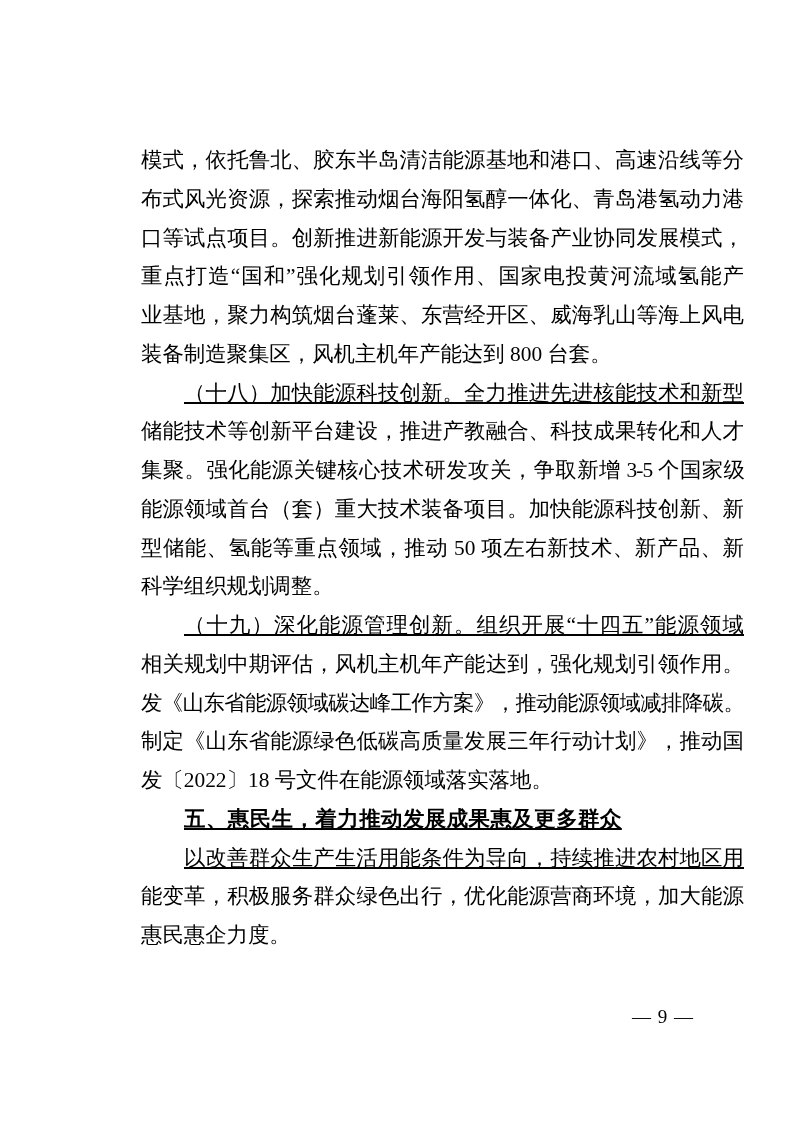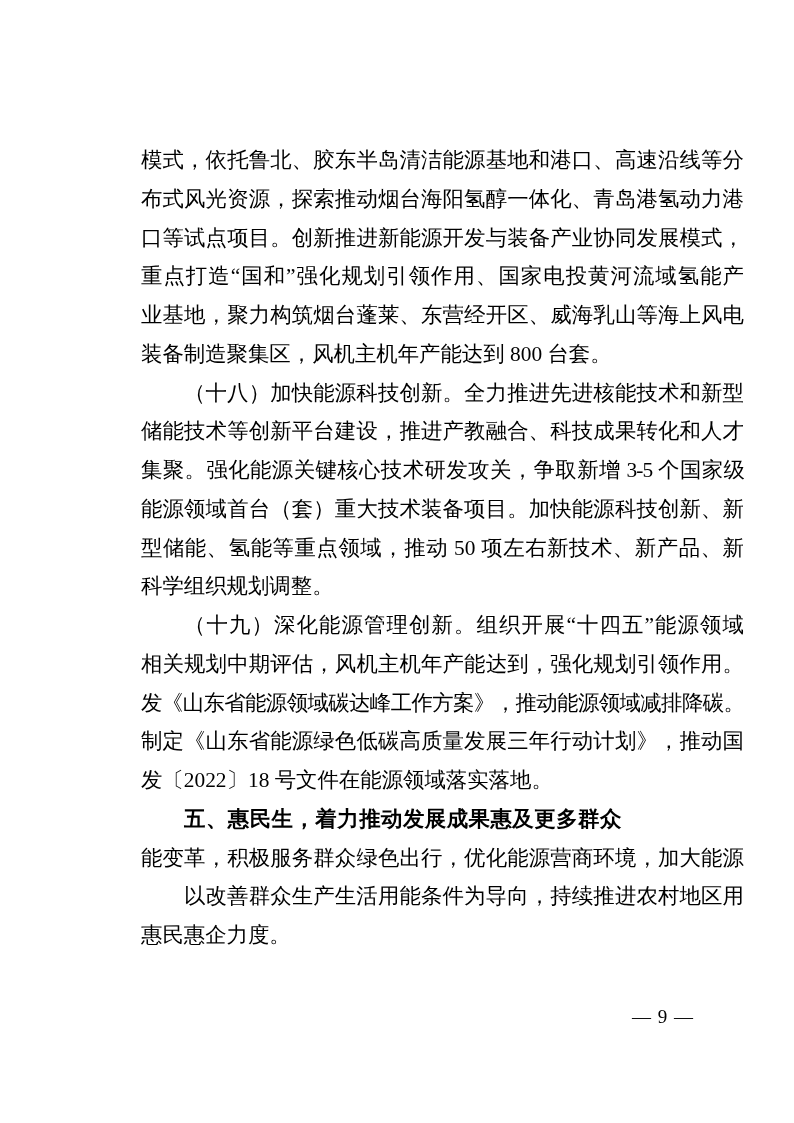--- a/index.html
+++ b/index.html
@@ -31,20 +31,21 @@
     white-space: nowrap;
     overflow: hidden;
   }
   .line.fill {
     white-space: normal;
     text-align: justify;
     text-align-last: justify;
   }
   .line.indent {
     text-indent: 43px;
+    text-decoration: underline;
   }
   .line.tight {
     letter-spacing: -0.9px;
   }
   .line.bold {
     font-family: "Liberation Sans", sans-serif;
     font-weight: 700;
     letter-spacing: 0.5px;
   }
   .page-number {
@@ -73,18 +74,18 @@
       <div class="line fill tight">集聚。强化能源关键核心技术研发攻关，争取新增 3-5 个国家级</div>
       <div class="line fill">能源领域首台（套）重大技术装备项目。加快能源科技创新、新</div>
       <div class="line fill">型储能、氢能等重点领域，推动 50 项左右新技术、新产品、新</div>
       <div class="line">科学组织规划调整。</div>
       <div class="line fill indent">（十九）深化能源管理创新。组织开展“十四五”能源领域</div>
       <div class="line fill">相关规划中期评估，风机主机年产能达到，强化规划引领作用。印</div>
       <div class="line fill tight">发《山东省能源领域碳达峰工作方案》，推动能源领域减排降碳。</div>
       <div class="line fill">制定《山东省能源绿色低碳高质量发展三年行动计划》，推动国</div>
       <div class="line">发〔2022〕18 号文件在能源领域落实落地。</div>
       <div class="line indent bold">五、惠民生，着力推动发展成果惠及更多群众</div>
+      <div class="line fill indent">以改善群众生产生活用能条件为导向，持续推进农村地区用</div>
       <div class="line fill">能变革，积极服务群众绿色出行，优化能源营商环境，加大能源</div>
-      <div class="line fill indent">以改善群众生产生活用能条件为导向，持续推进农村地区用</div>
       <div class="line">惠民惠企力度。</div>
     </div>
   <div class="page-number">— 9 —</div>
 </div>
 
 </body></html>

